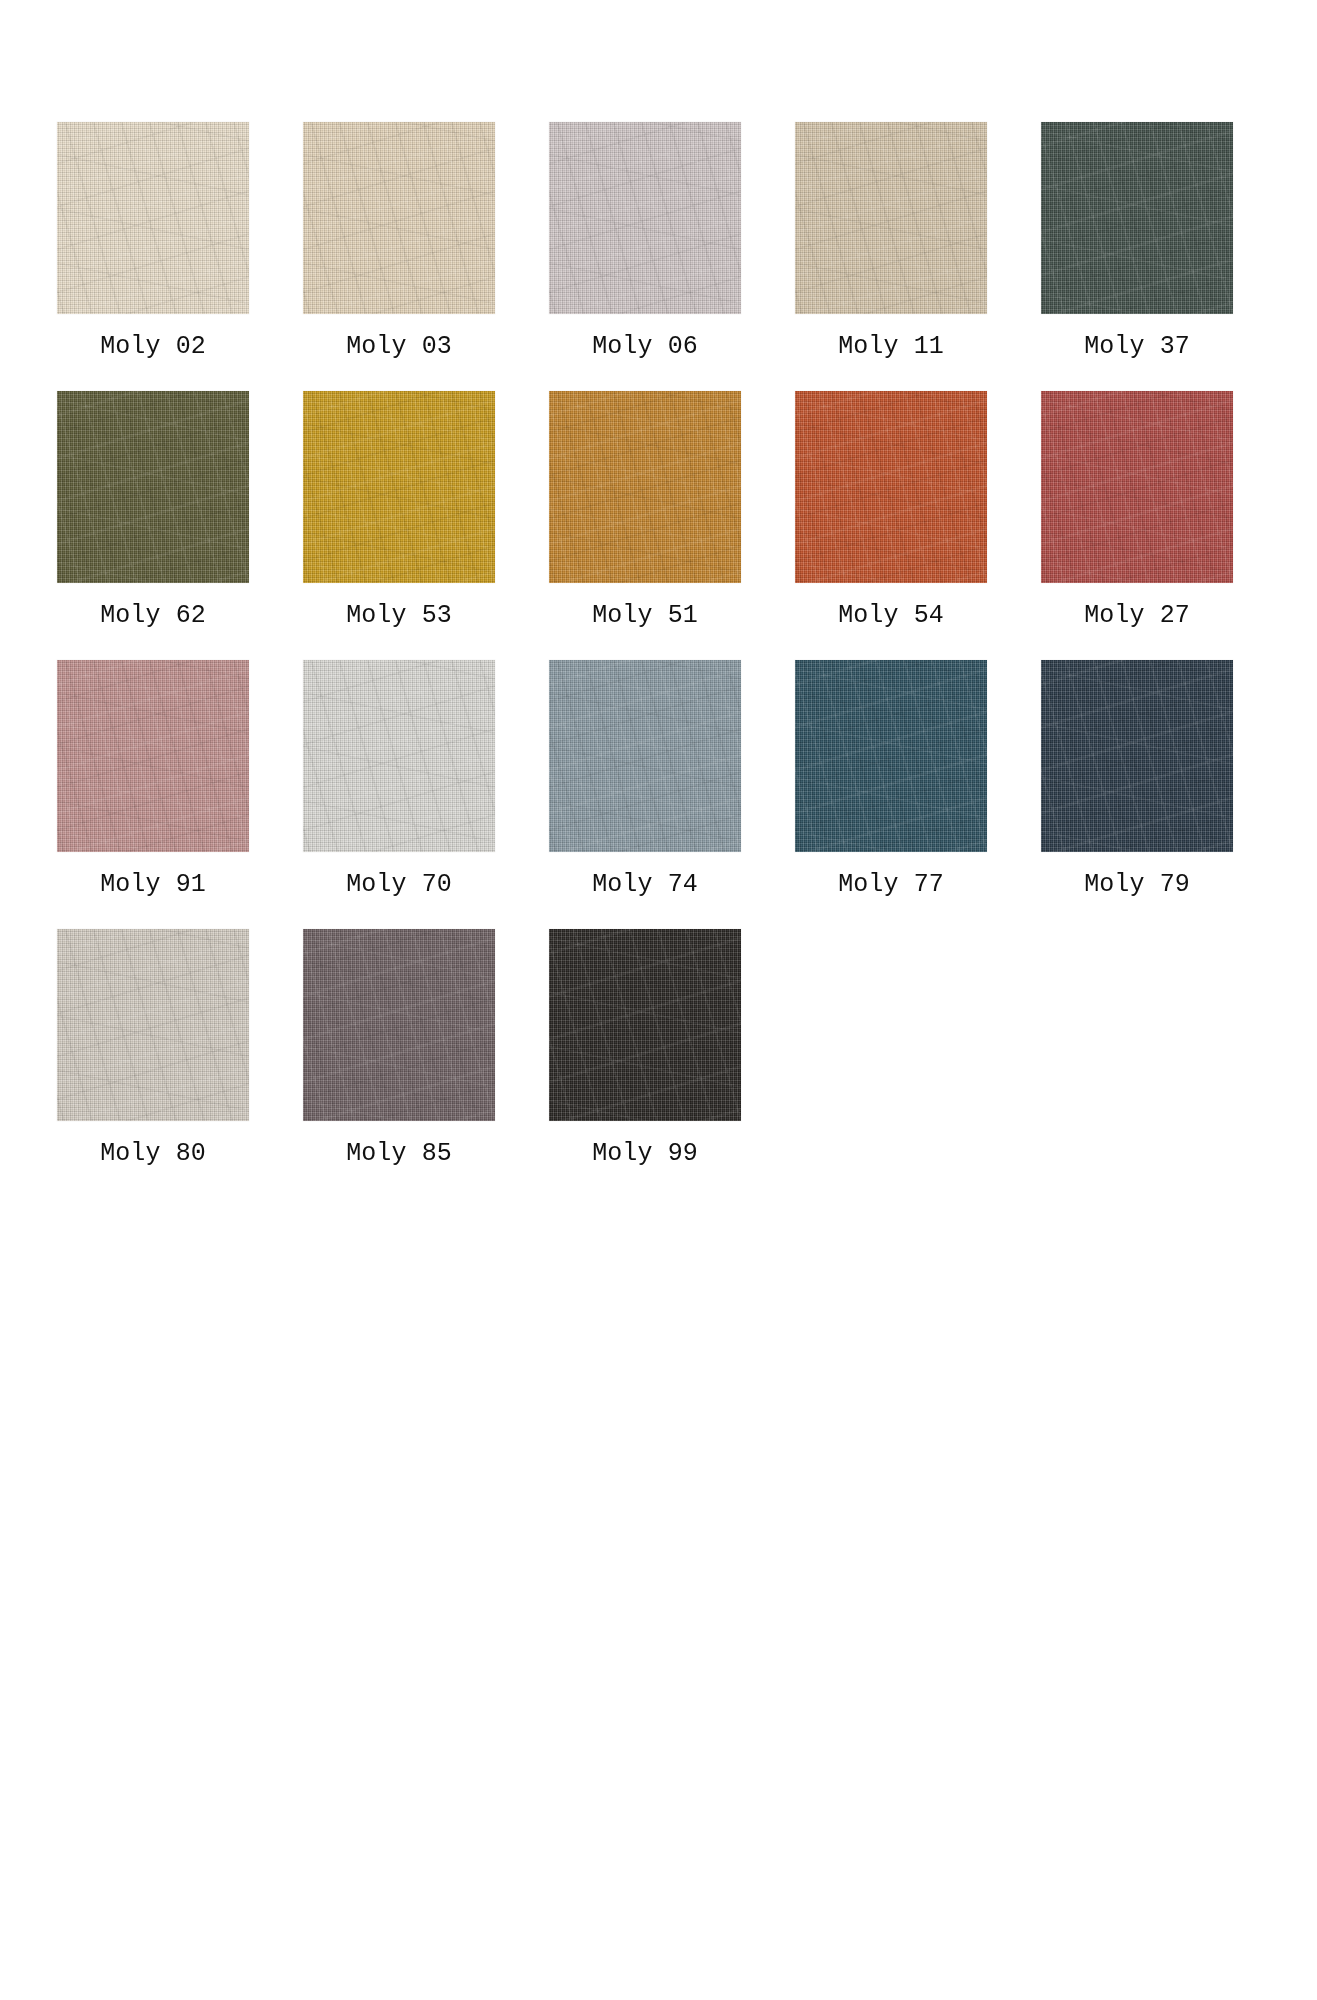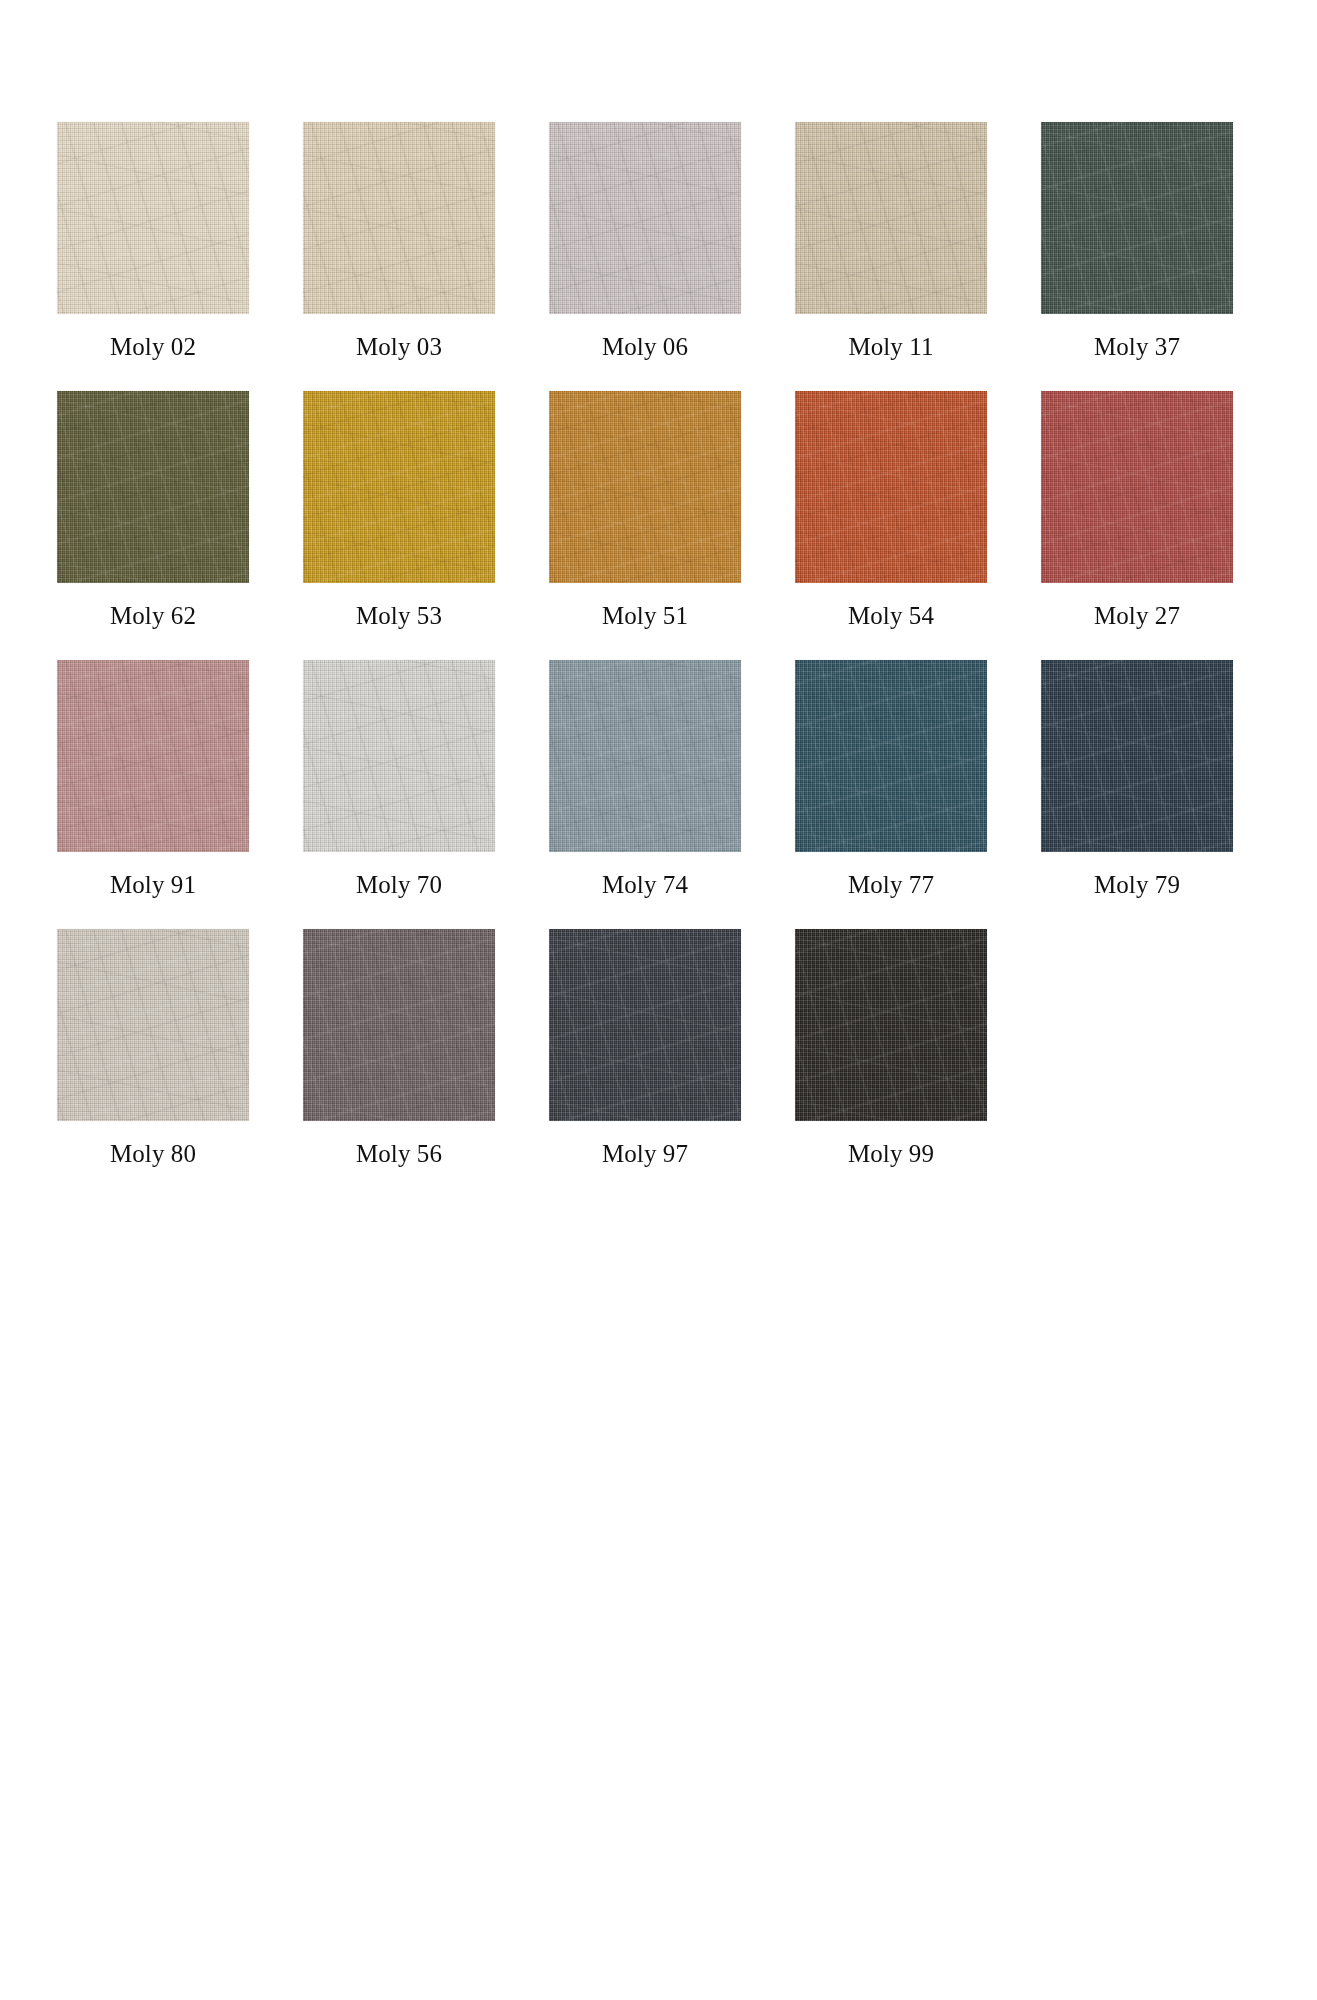--- a/index.html
+++ b/index.html
@@ -32,20 +32,21 @@
     grid-template-columns: repeat(5, 192px);
     column-gap: 54px;
     row-gap: 32px;
   }
 
   .swatch-cell {
     width: 192px;
     display: flex;
     flex-direction: column;
     align-items: center;
+    font-family: Liberation Mono, monospace;
   }
 
   .swatch-chip {
     position: relative;
     width: 192px;
     height: 192px;
     overflow: hidden;
     background-color: #cccccc;
     box-shadow: 0 0 0 0.5px rgba(0,0,0,0.04);
   }
@@ -188,24 +189,20 @@
       <div class="swatch-cell">
         <div class="swatch-chip" style="background-color: rgb(43, 58, 72);"></div>
         <div class="swatch-label">Moly 79</div>
       </div>
       <div class="swatch-cell">
         <div class="swatch-chip" style="background-color: rgb(210, 203, 193);"></div>
         <div class="swatch-label">Moly 80</div>
       </div>
       <div class="swatch-cell">
         <div class="swatch-chip" style="background-color: rgb(110, 97, 99);"></div>
-        <div class="swatch-label">Moly 56</div>
-      </div>
-      <div class="swatch-cell">
-        <div class="swatch-chip" style="background-color: rgb(55, 60, 66);"></div>
-        <div class="swatch-label">Moly 97</div>
+        <div class="swatch-label">Moly 85</div>
       </div>
       <div class="swatch-cell">
         <div class="swatch-chip" style="background-color: rgb(42, 39, 36);"></div>
         <div class="swatch-label">Moly 99</div>
       </div>
     </div>
 </div>
 
 </body></html>

